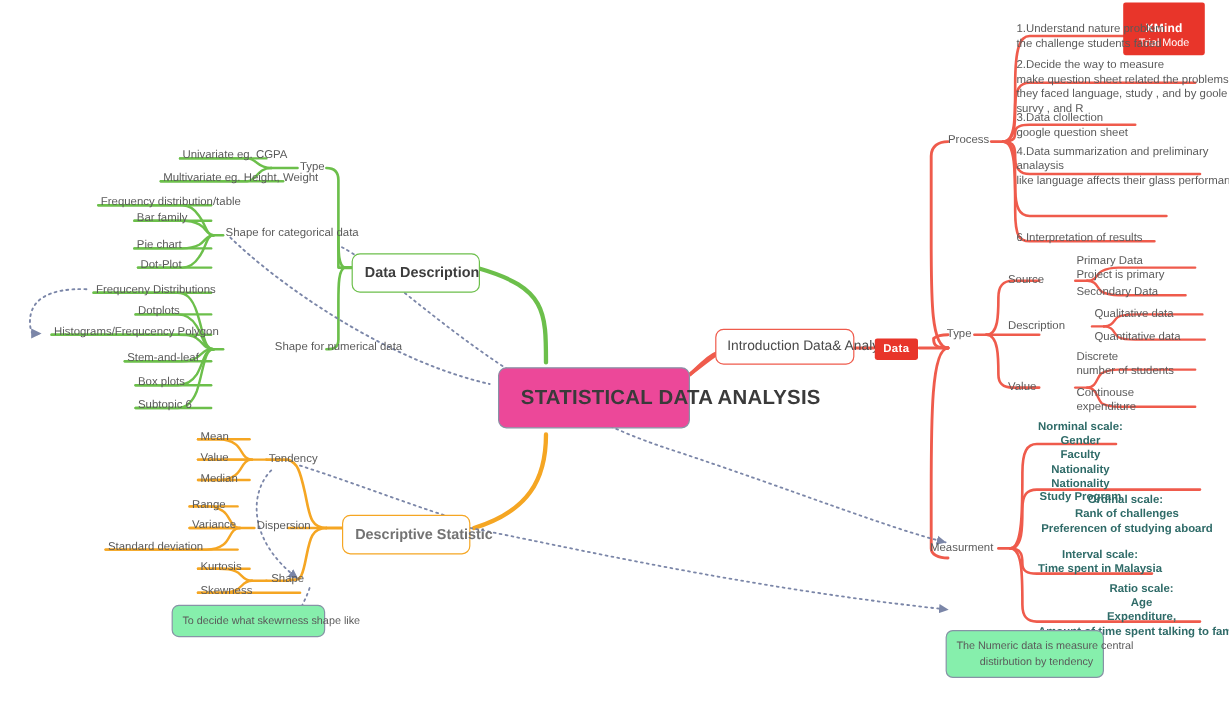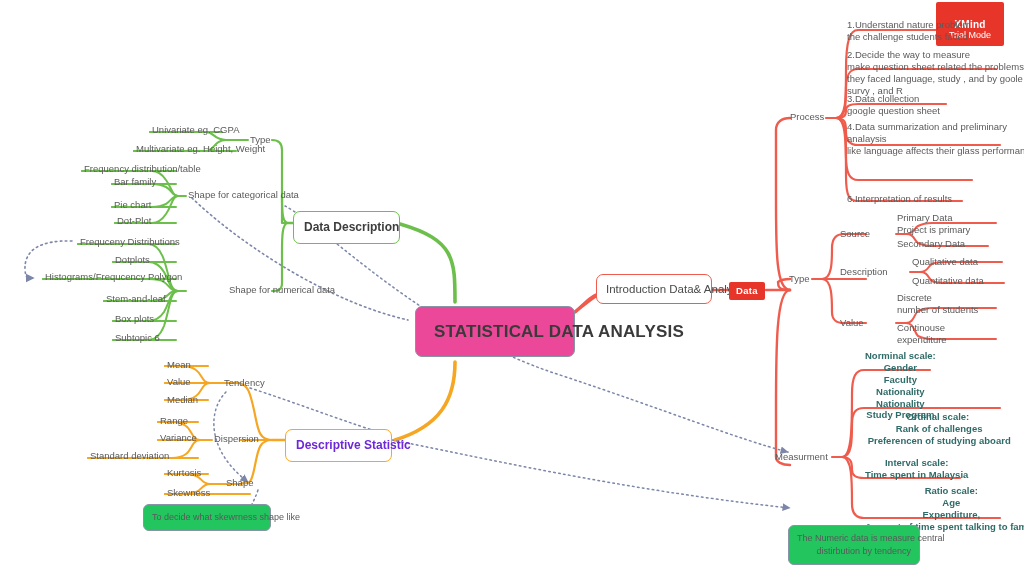--- a/index.html
+++ b/index.html
@@ -17,36 +17,36 @@
     text-align:center;padding:14px 18px;box-sizing:border-box;
   }
 
   
   .mainbox{
     border:1.4px solid #ef5b4c;border-radius:7px;background:#fff;
     color:#4a4a4a;font-size:11.5px;padding:7px 9px;box-sizing:border-box;
   }
   .mainbox.green{border-color:#6cbf4b;font-weight:bold;color:#3d3d3d;font-size:12px;
                  text-align:center;padding:8px 10px;}
-  .mainbox.amber{border-color:#f5a623;font-weight:bold;color:#6d28d9;font-size:12px;
+  .mainbox.amber{border-color:#f5a623;font-weight:bold;color:#737373;font-size:12px;
                  text-align:right;padding:8px 10px;}
 
   
   .badge{
     background:#e8352a;color:#fff;font-size:9.5px;font-weight:bold;
     padding:3px 7px;border-radius:2px;letter-spacing:.3px;
   }
 
   
   .leaf{font-size:9.5px;color:#5a5a5a;}
   .leaf.teal{color:#2f6b68;font-weight:bold;font-size:9.5px;text-align:center;}
 
   
   .note{
-    border:1.1px solid #8793a6;border-radius:6px;background:#22c55e;
+    border:1.1px solid #8793a6;border-radius:6px;background:#86efac;
     color:#5a5a5a;font-size:9px;text-align:center;padding:6px 8px;
     box-sizing:border-box;line-height:1.45;
   }
 
   
   .watermark{
     position:absolute;right:20px;top:2px;width:68px;height:44px;
     background:#e8352a;color:#fff;text-align:center;border-radius:2px;
     display:flex;flex-direction:column;justify-content:center;align-items:center;
   }

